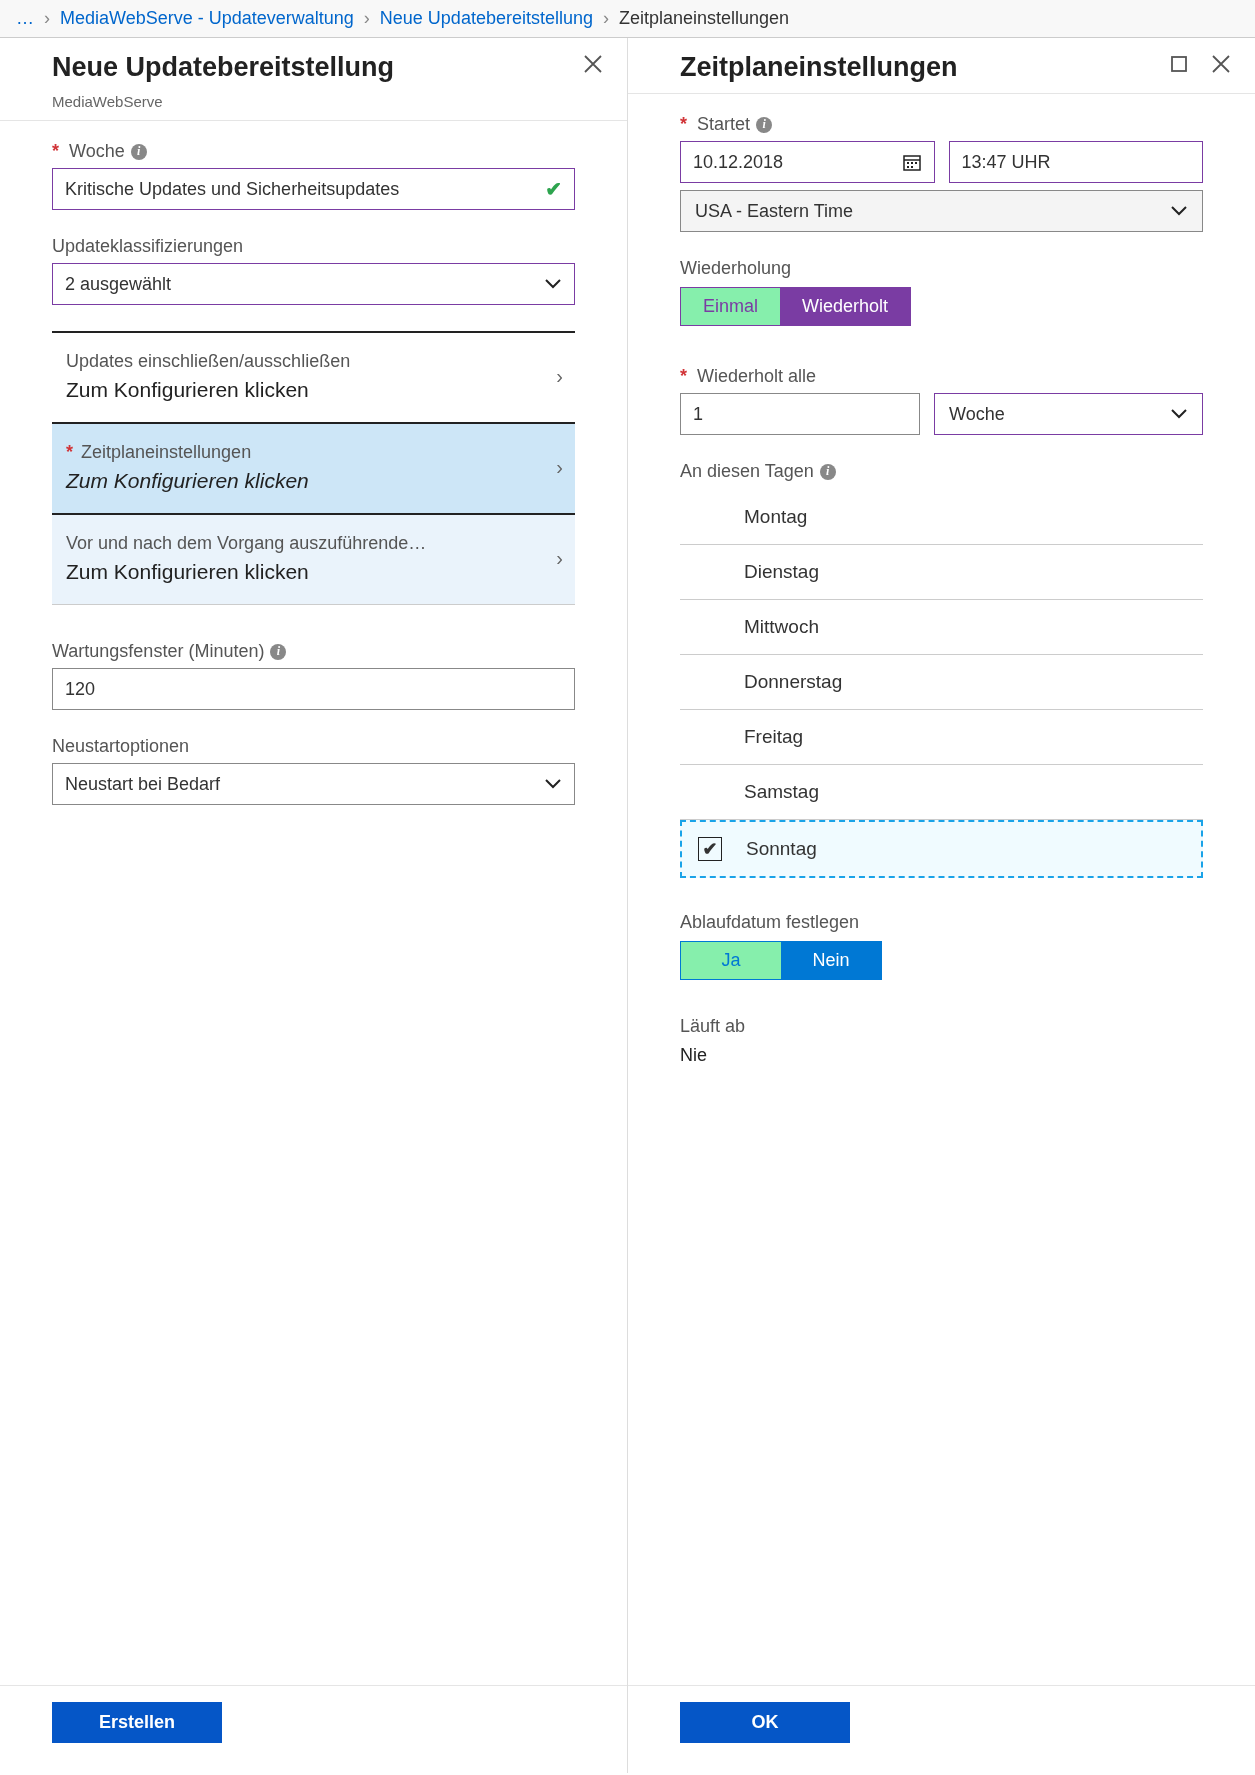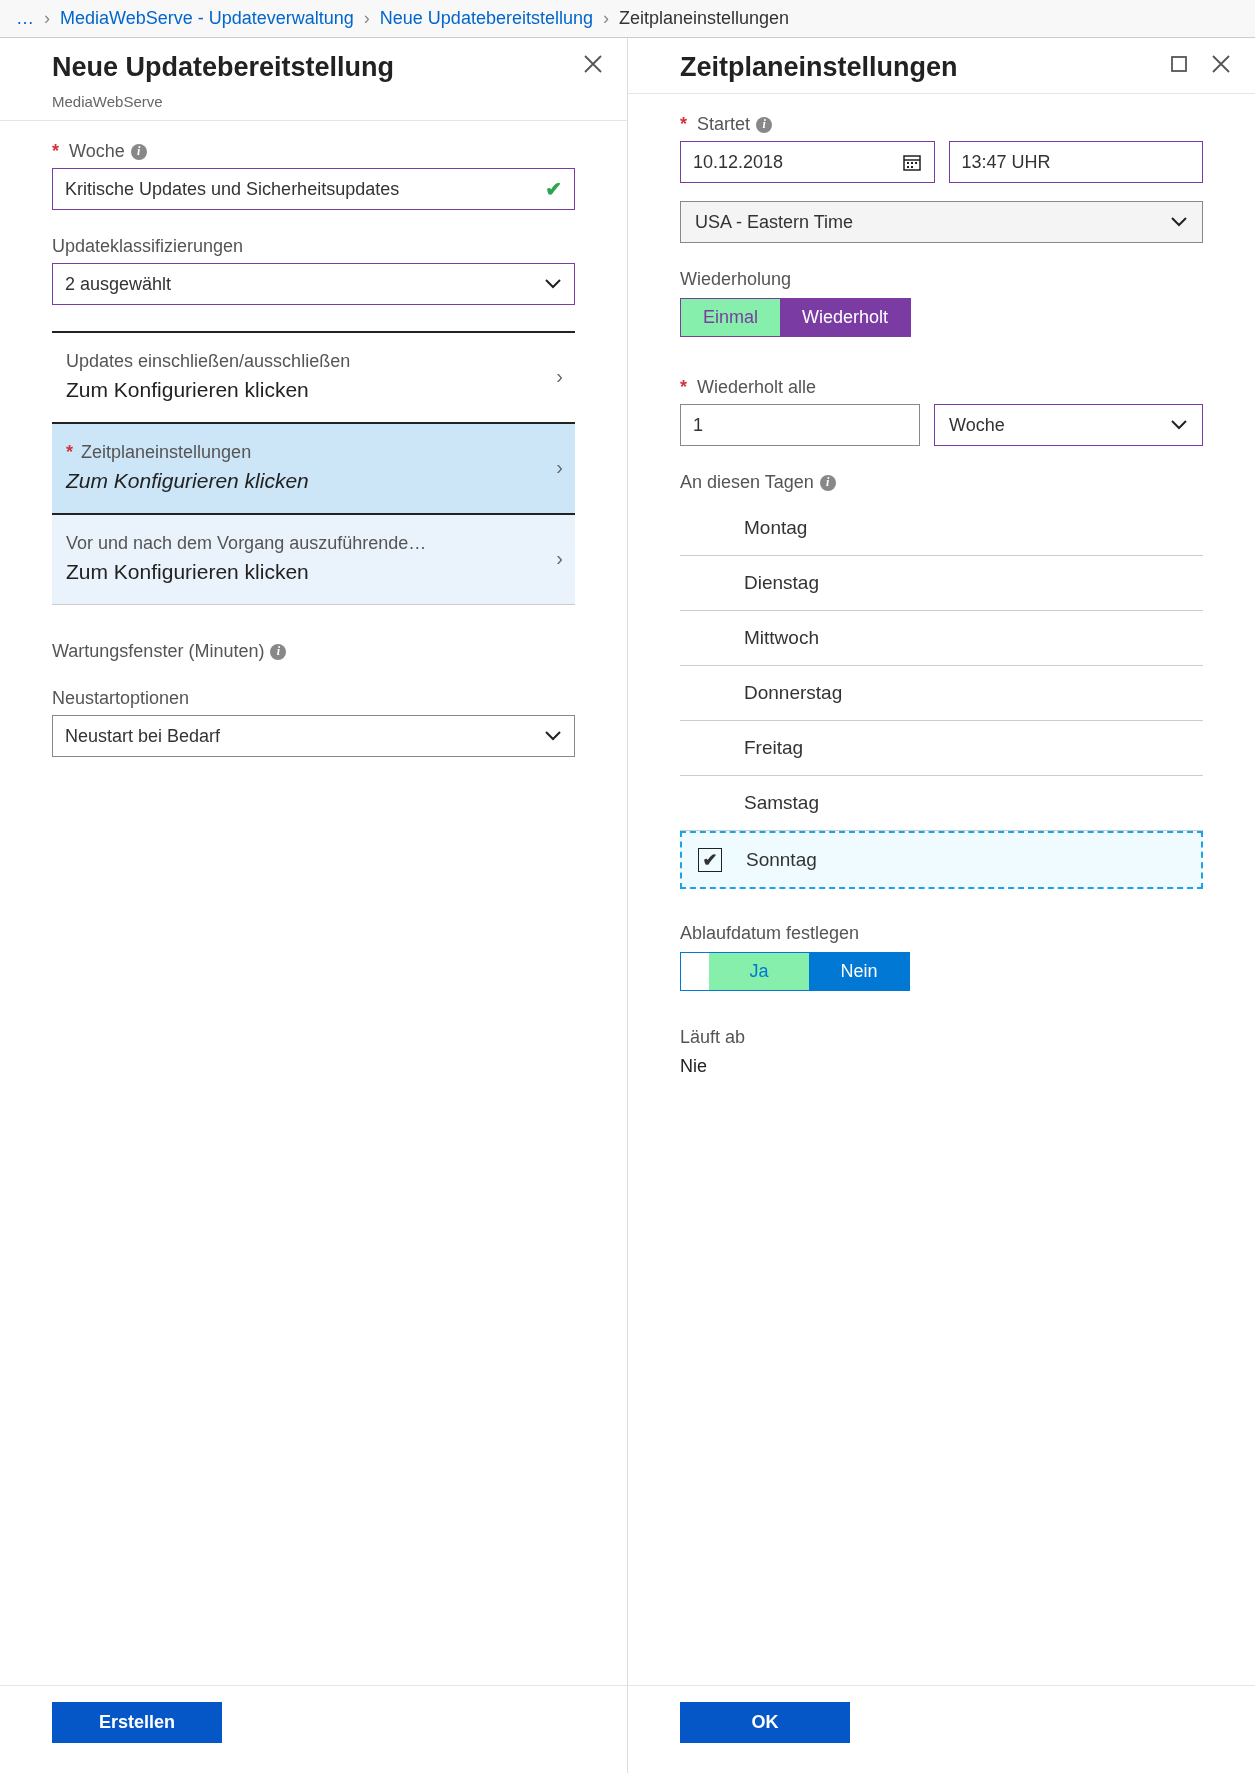--- a/index.html
+++ b/index.html
@@ -140,41 +140,41 @@
   .row { display: flex; gap: 14px; }
   .row .cell { flex: 1; }
   .date-box {
     height: 42px;
     border: 1px solid #7a3ca3;
     display: flex; align-items: center; justify-content: space-between;
     padding: 0 12px;
     font-size: 18px;
   }
   .tz-box {
-    margin-top: 18px;
+    margin-top: 7px;
     height: 42px;
     border: 1px solid #888;
     background: #f4f4f4;
     display: flex; align-items: center; justify-content: space-between;
     padding: 0 14px;
     font-size: 18px;
   }
   .toggle-group {
     display: flex;
     border: 1px solid #7a3ca3;
     width: fit-content;
   }
   .toggle-opt {
     padding: 8px 22px;
     font-size: 18px;
     cursor: pointer;
   }
   .toggle-opt.on { background: #7a3ca3; color: #fff; }
   .toggle-opt.off { background: #86efac; color: #7a3ca3; }
-  .toggle-group.blue { border-color: #0078d4; padding-left: 28px; }
+  .toggle-group.blue { border-color: #0078d4; }
   .toggle-group.blue .toggle-opt.on { background: #0078d4; color: #fff; }
   .toggle-group.blue .toggle-opt.off { color: #0078d4; }
   .recur-row { display: flex; gap: 14px; }
   .recur-row .num-box {
     width: 240px; height: 42px; border: 1px solid #888;
     display: flex; align-items: center; padding: 0 12px; font-size: 18px;
   }
   .recur-row .unit-sel {
     flex: 1; height: 42px; border: 1px solid #7a3ca3;
     display: flex; align-items: center; justify-content: space-between;
@@ -289,20 +289,23 @@
             <div class="nav-bottom">Zum Konfigurieren klicken</div>
           </div>
           <span class="chev">›</span>
         </div>
       </div>
 
       <div class="field" style="margin-top:36px;">
         <div class="field-label">
           <span>Wartungsfenster (Minuten)</span>
           <span class="info-icon">i</span>
+        </div>
+        <div class="text-input gray">
+          <span>120</span>
         </div>
       </div>
 
       <div class="field">
         <div class="field-label">
           <span>Neustartoptionen</span>
         </div>
         <div class="select-box gray">
           <span>Neustart bei Bedarf</span>
           <span>

